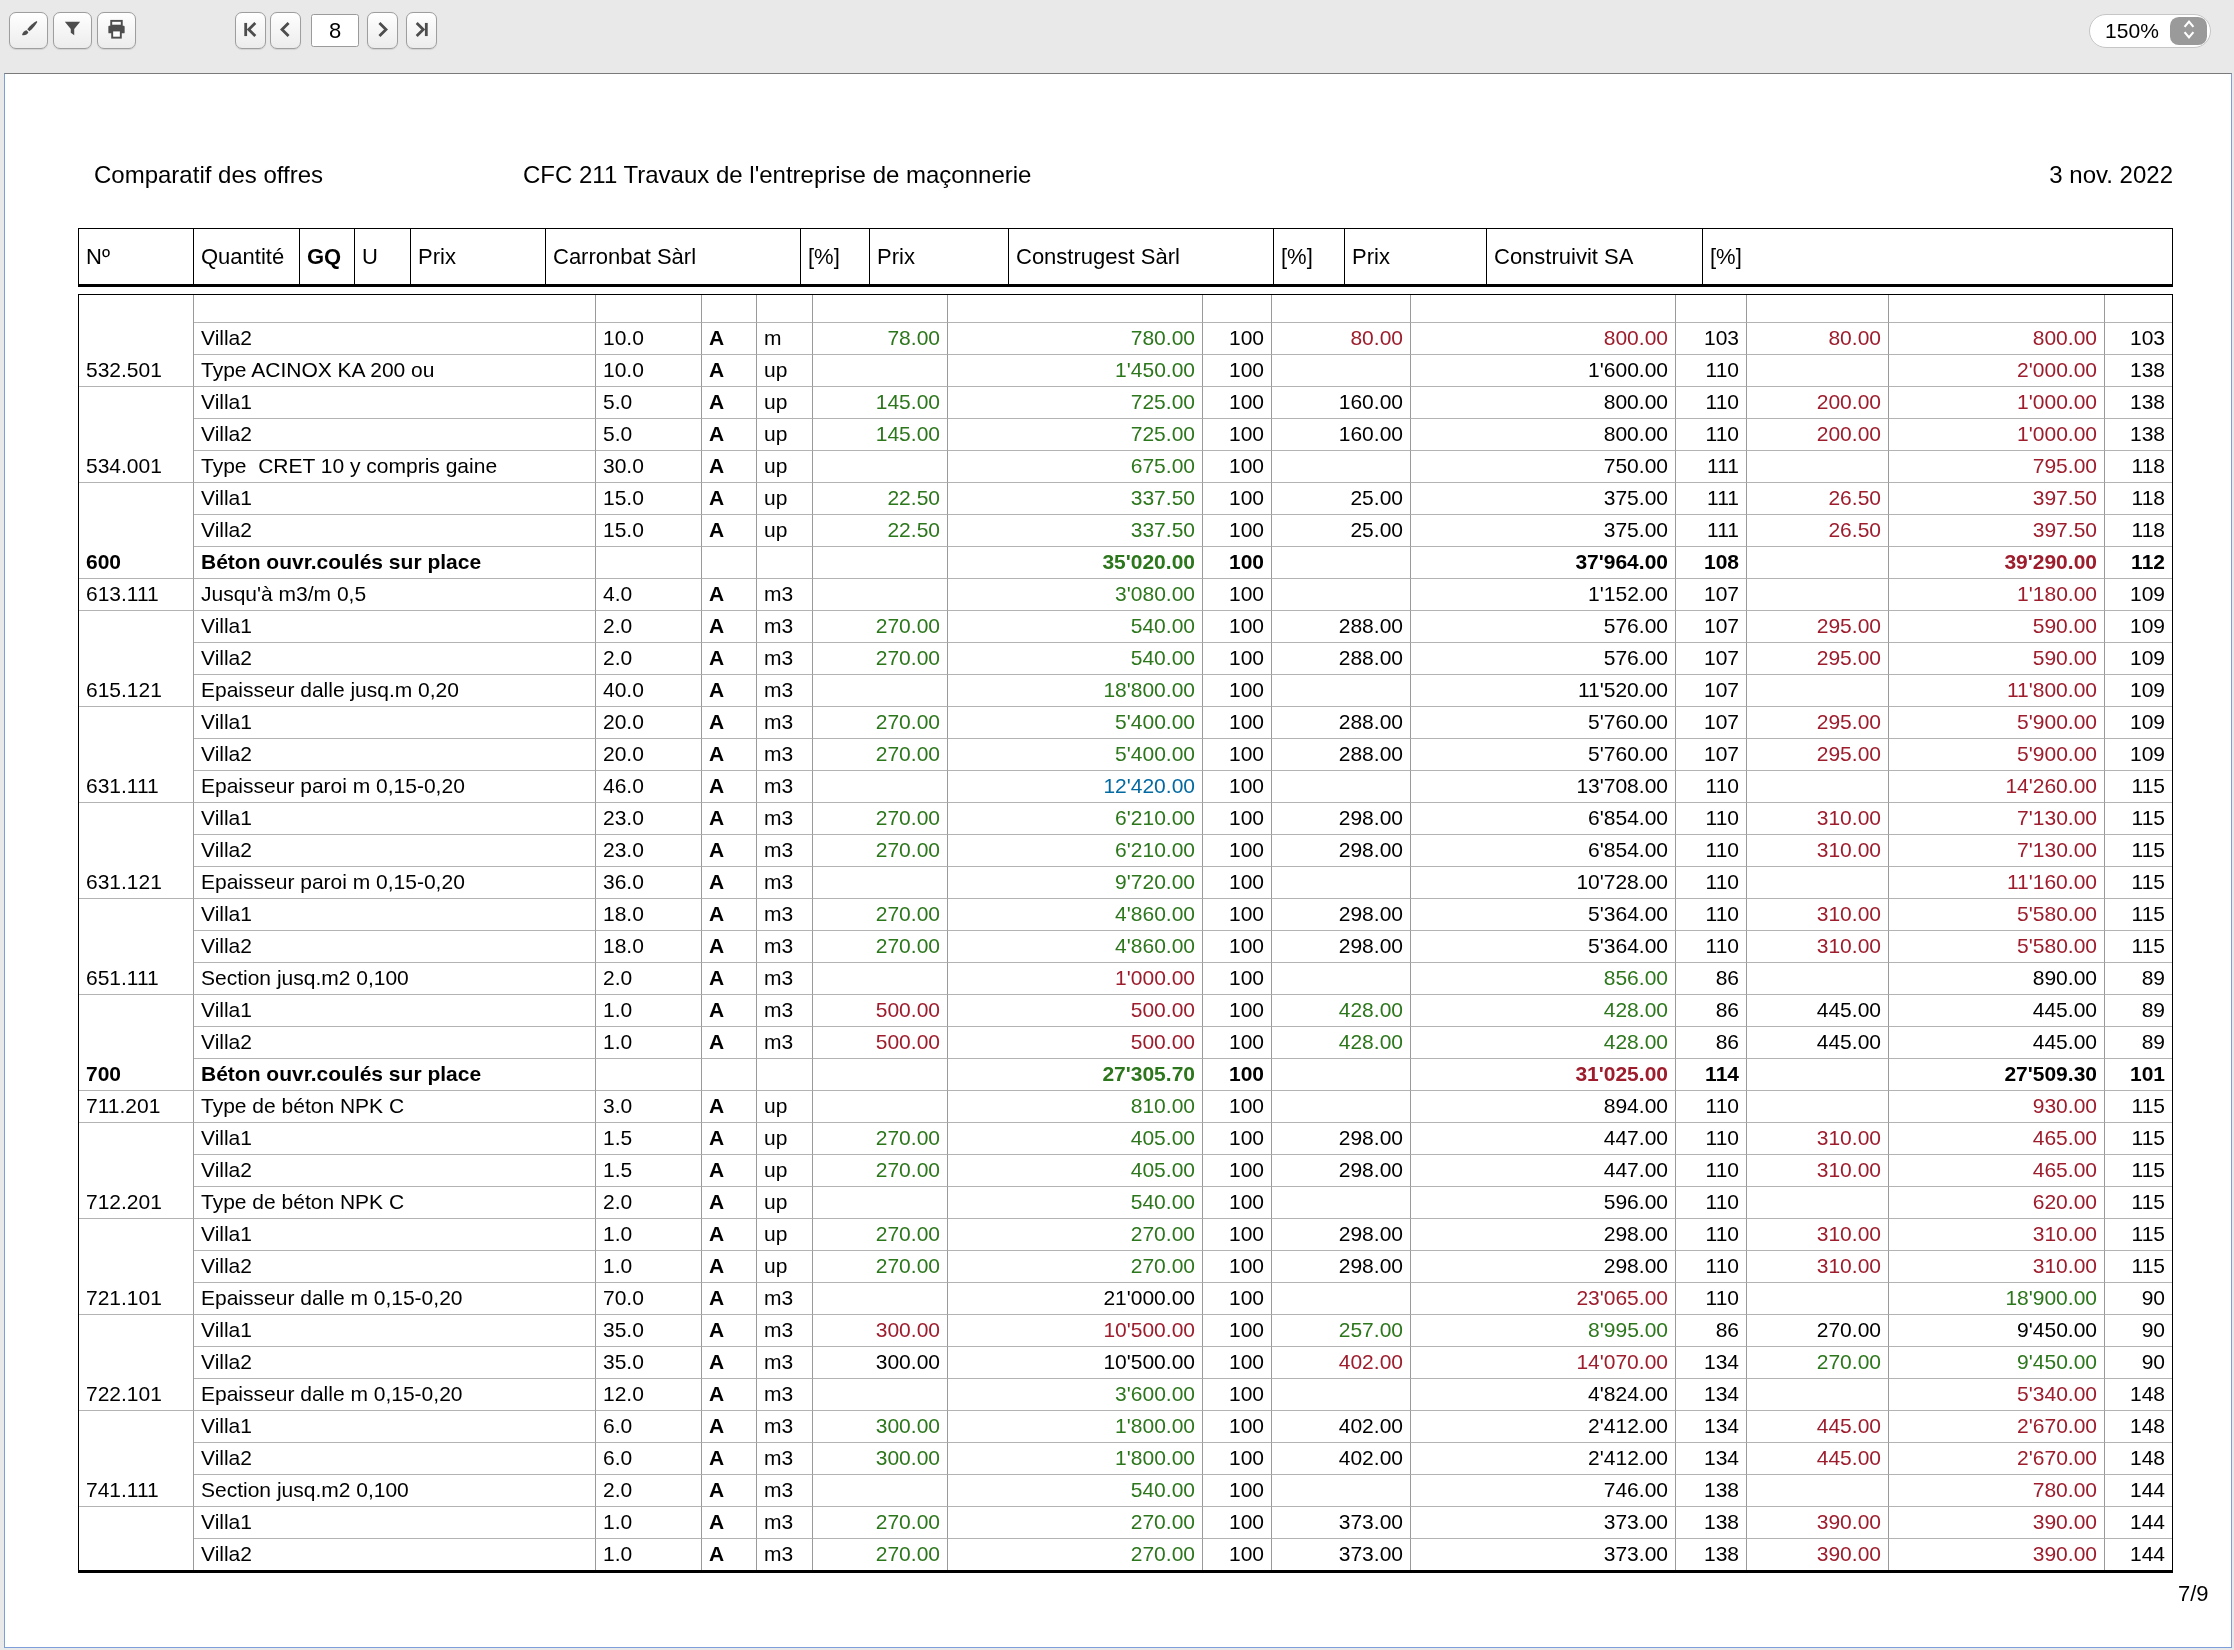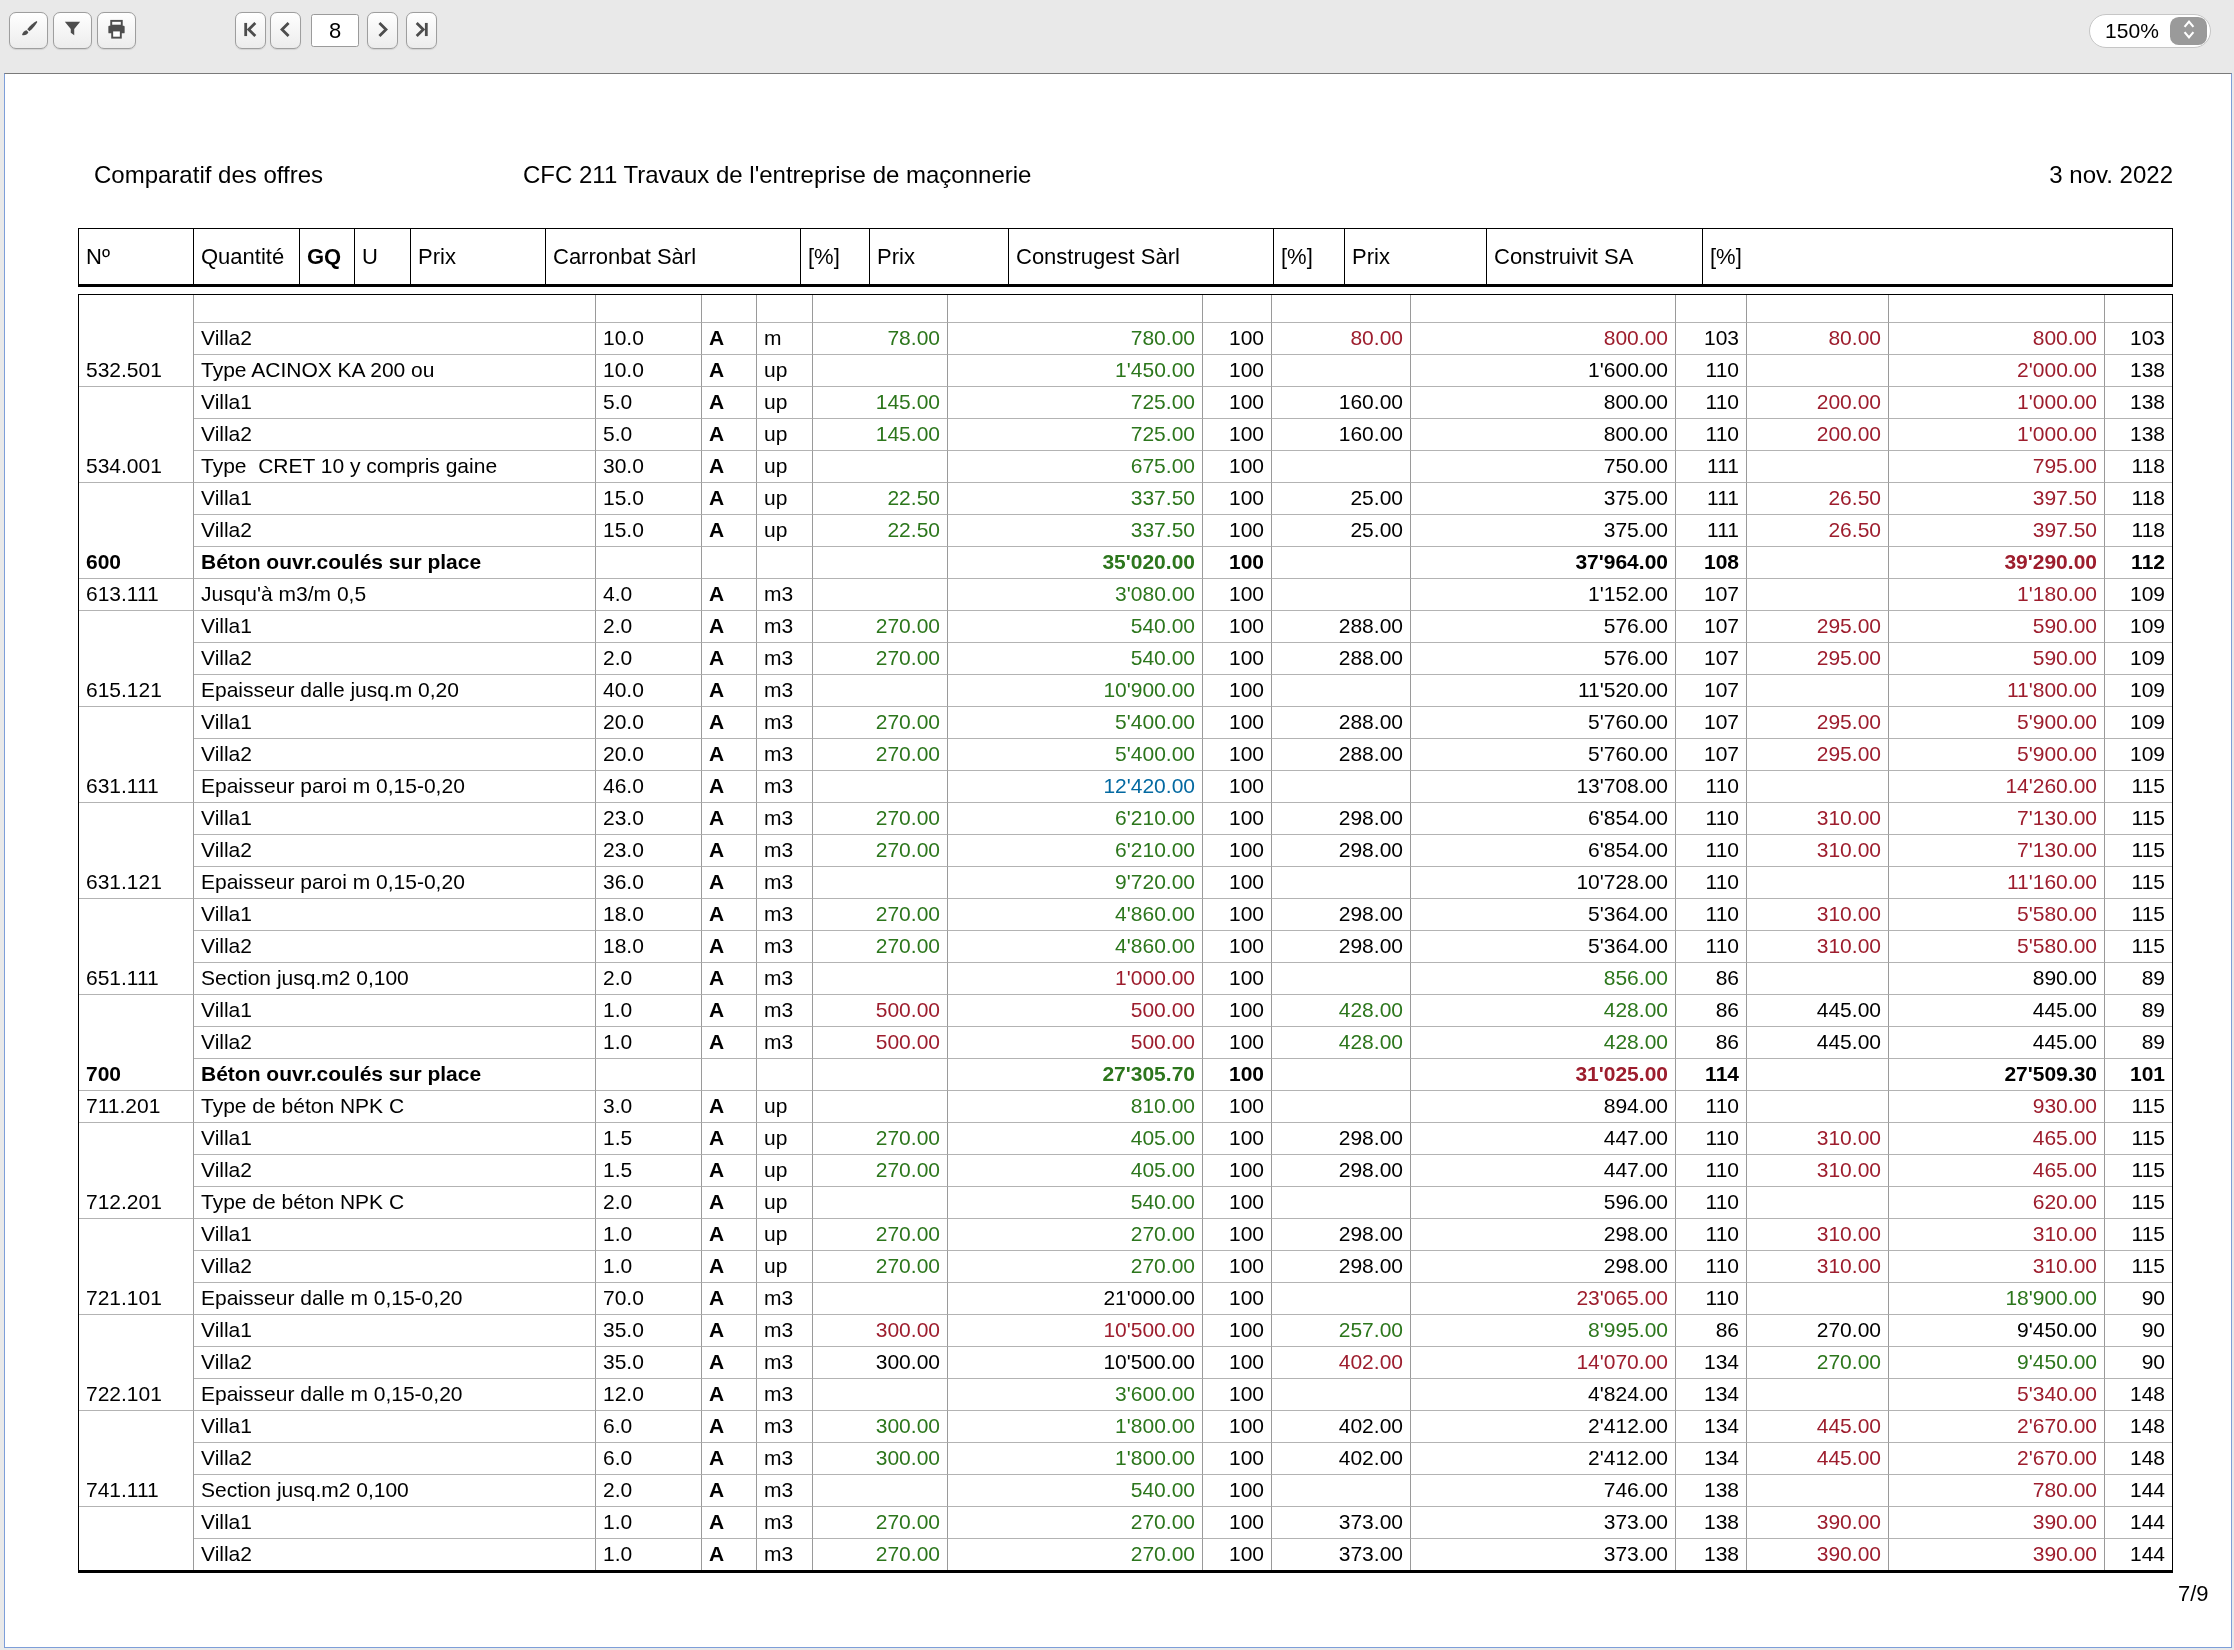--- a/index.html
+++ b/index.html
@@ -344,21 +344,21 @@
         <div class="cell w12 tr bt" style="color: rgb(157, 29, 45);">590.00</div>
         <div class="cell w13 tr bt">109</div>
       </div>
       <div class="row">
         <div class="cell w0">615.121</div>
         <div class="cell w1 bt">Epaisseur dalle jusq.m 0,20</div>
         <div class="cell w2 bt">40.0</div>
         <div class="cell w3 bt">A</div>
         <div class="cell w4 bt">m3</div>
         <div class="cell w5 tr bt"></div>
-        <div class="cell w6 tr bt" style="color: rgb(44, 118, 28);">10'900.00</div>
+        <div class="cell w6 tr bt" style="color: rgb(44, 118, 28);">18'800.00</div>
         <div class="cell w7 tr bt">100</div>
         <div class="cell w8 tr bt"></div>
         <div class="cell w9 tr bt" style="color: rgb(0, 0, 0);">11'520.00</div>
         <div class="cell w10 tr bt">107</div>
         <div class="cell w11 tr bt"></div>
         <div class="cell w12 tr bt" style="color: rgb(157, 29, 45);">11'800.00</div>
         <div class="cell w13 tr bt">109</div>
       </div>
       <div class="row">
         <div class="cell w0 bt"></div>

